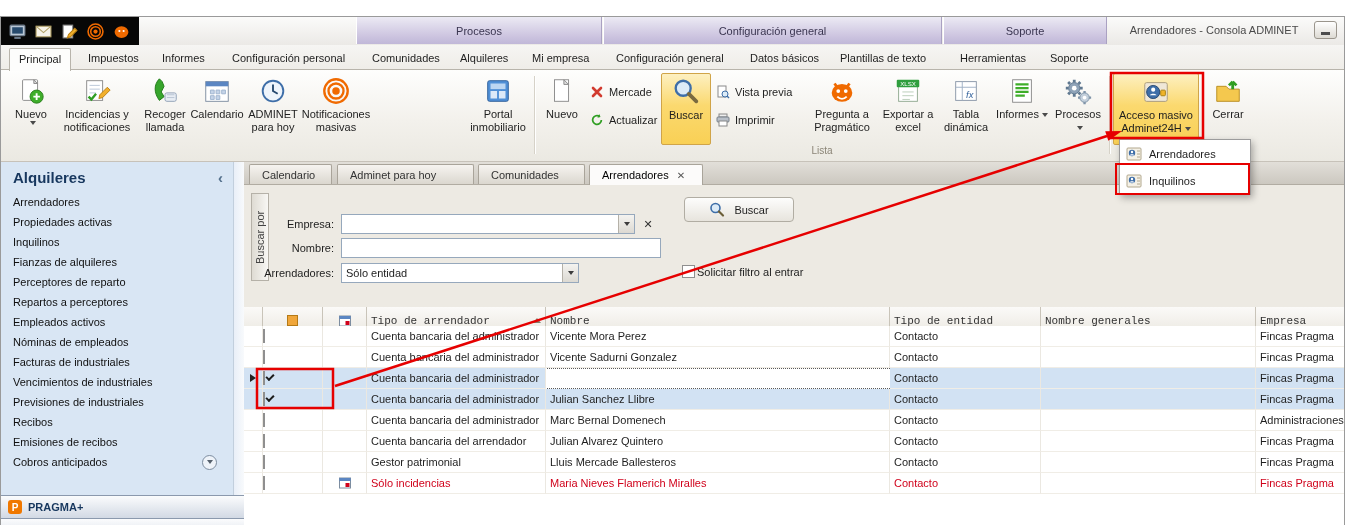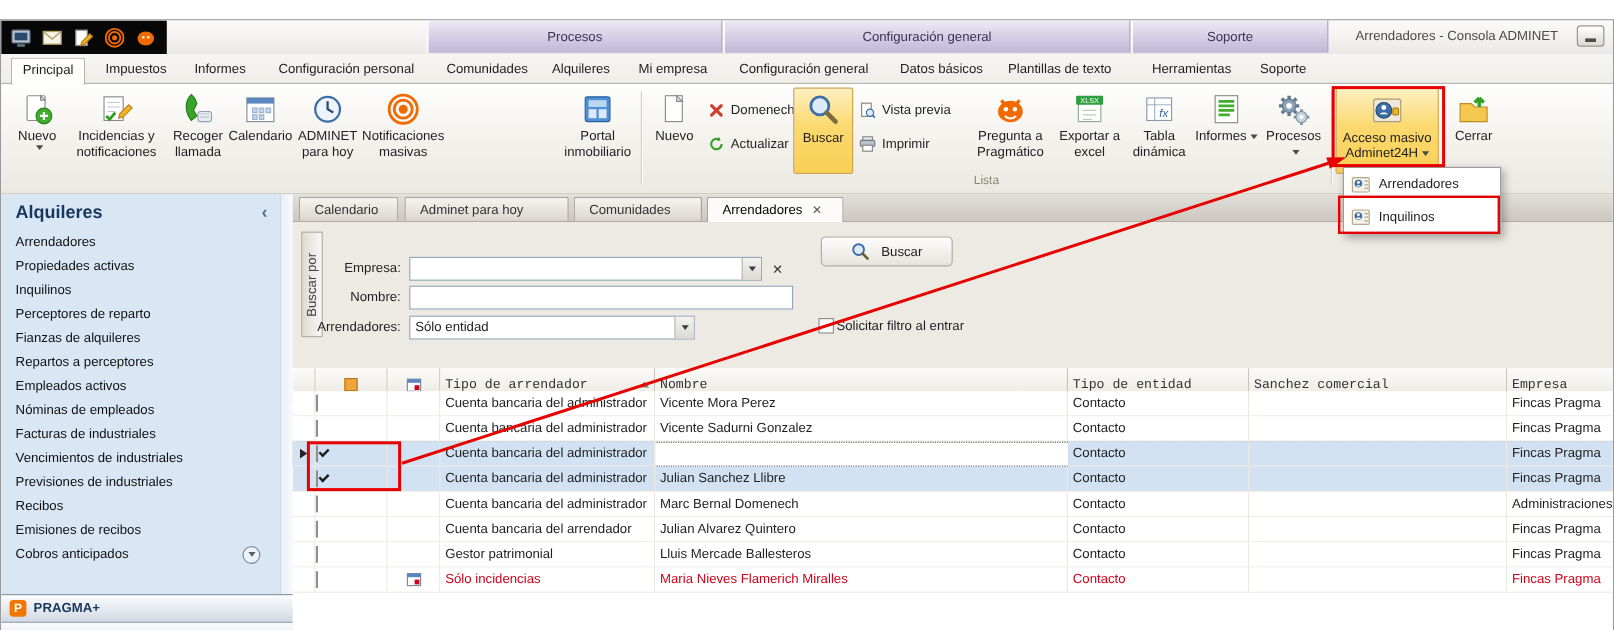--- a/index.html
+++ b/index.html
@@ -225,21 +225,21 @@
             <rect x="8" y="4" width="15" height="23" fill="#fff" stroke="#8a8a8a"></rect>
             <path d="M18 4l5 5h-5z" fill="#ddd" stroke="#8a8a8a"></path>
           </svg></span>
       <span>Nuevo</span>
     </div>
 
     <div class="sbtn" style="left:586px;top:12px">
       <span class="sic"><svg viewBox="0 0 14 14">
             <path d="M3 3l8 8M11 3l-8 8" stroke="#d23b2f" stroke-width="2.6" stroke-linecap="round"></path>
           </svg></span>
-      <span>Domenech</span>
+      <span>Mercade</span>
     </div>
     <div class="sbtn" style="left:586px;top:40px">
       <span class="sic"><svg viewBox="0 0 16 16">
             <path d="M13 8a5 5 0 1 1-2-4" fill="none" stroke="#2f9e22" stroke-width="2"></path>
             <path d="M10.5 1l1.5 3.5-3.5.8z" fill="#2f9e22"></path>
           </svg></span>
       <span>Actualizar</span>
     </div>
 
     <div class="rbtn hl" style="left:660px;width:50px">
@@ -369,22 +369,22 @@
   </div>
 
   <div id="sidebar">
     <div id="sidebar-title">
       <span>Alquileres</span>
       <span id="sidebar-collapse">‹</span>
     </div>
     <div class="sitem">Arrendadores</div>
     <div class="sitem">Propiedades activas</div>
     <div class="sitem">Inquilinos</div>
+    <div class="sitem">Fianzas de alquileres</div>
     <div class="sitem">Perceptores de reparto</div>
-    <div class="sitem">Fianzas de alquileres</div>
     <div class="sitem">Repartos a perceptores</div>
     <div class="sitem">Empleados activos</div>
     <div class="sitem">Nóminas de empleados</div>
     <div class="sitem">Facturas de industriales</div>
     <div class="sitem">Vencimientos de industriales</div>
     <div class="sitem">Previsiones de industriales</div>
     <div class="sitem">Recibos</div>
     <div class="sitem">Emisiones de recibos</div>
     <div class="sitem">
       <span>Cobros anticipados</span>
@@ -462,21 +462,21 @@
             <rect x="1.5" y="2" width="11" height="3" fill="#5b86c2"></rect>
             <rect x="7.5" y="7" width="4" height="4" fill="#d0021b"></rect>
           </svg></span>
       </div>
     <div class="gh c3">
         <span>Tipo de arrendador</span>
         <span class="sort-asc"></span>
       </div>
     <div class="gh c4">Nombre</div>
     <div class="gh c5">Tipo de entidad</div>
-    <div class="gh c6">Sanchez comercial</div>
+    <div class="gh c6">Nombre generales</div>
     <div class="gh c7">Empresa</div>
 
     <div class="grow" style="top:19px">
       <span class="gc c0"></span>
       <span class="gc c1"><span class="cb"></span></span>
       <span class="gc c2"></span>
       <span class="gc c3 txt">Cuenta bancaria del administrador</span>
       <span class="gc c4 txt">Vicente Mora Perez</span>
       <span class="gc c5 txt">Contacto</span>
       <span class="gc c6 txt"></span>

